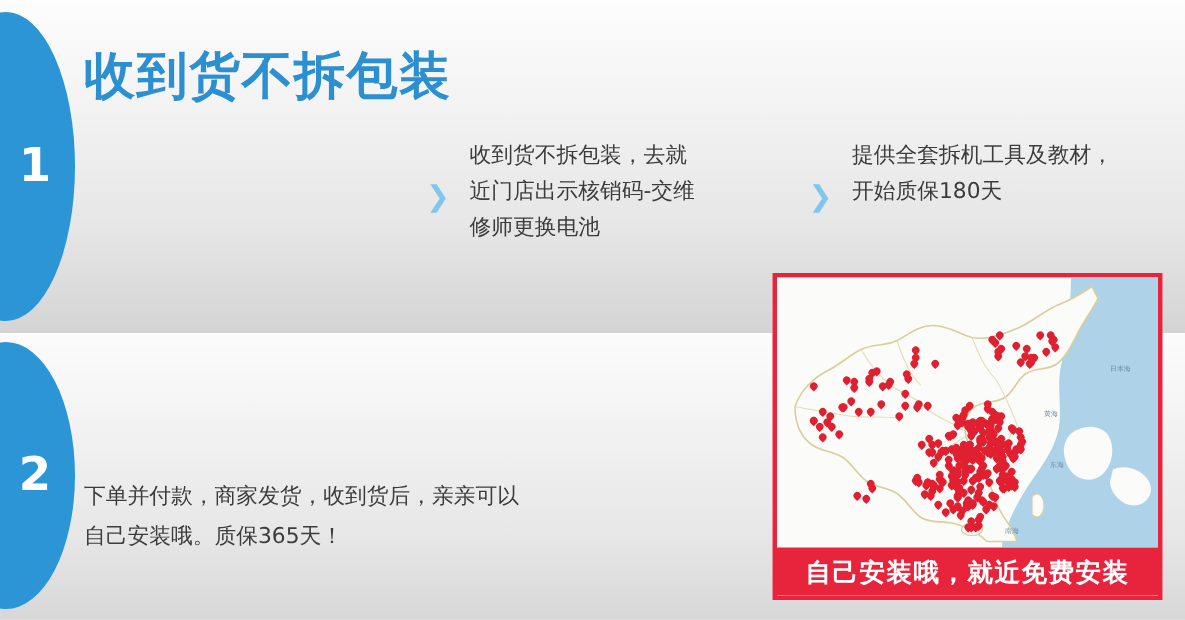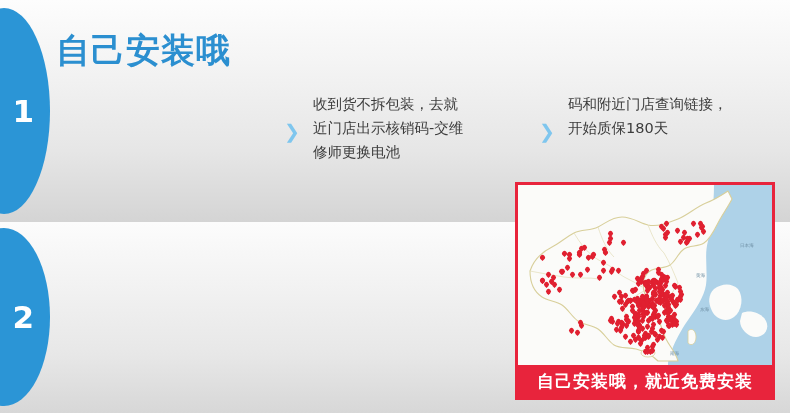--- a/index.html
+++ b/index.html
@@ -98,42 +98,44 @@
 
 <div class="page">
 
   <div class="section" id="section-1">
 
     <div class="blob" id="blob-1">
       <span class="blob-num">1</span>
     </div>
 
     <div class="heading" id="heading-1">
-      <span>自己安装哦</span>
+      <span>收到货不拆包装</span>
     </div>
 
     <div class="steps">
       <div class="chev" id="chev-0">❯</div>
       <div class="step-col" id="step-col-1">收到货不拆包装，去就
 近门店出示核销码-交维
 修师更换电池</div>
       <div class="chev" id="chev-1">❯</div>
-      <div class="step-col" id="step-col-2">码和附近门店查询链接，
+      <div class="step-col" id="step-col-2">提供全套拆机工具及教材，
 开始质保180天</div>
     </div>
   </div>
 
   <div class="section" id="section-2">
 
     <div class="blob" id="blob-2">
       <span class="blob-num">2</span>
     </div>
   </div>
 
 
+  <div id="body-2">下单并付款，商家发货，收到货后，亲亲可以
+自己安装哦。质保365天！</div>
 
   <div class="map-card">
     <div class="map-canvas">
       <svg class="map-svg" width="254" height="180" viewBox="0 0 254 180">
         <rect x="0" y="0" width="254" height="180" fill="#fbfbf9"></rect>
 
         <path d="M196,0 L254,0 L254,180 L150,180 C150,170 160,150 168,138 C178,124 186,112 188,100 C190,86 186,70 190,56 C193,42 196,20 196,0 Z" fill="#aed2e8"></path>
         <path d="M196,104 C204,98 214,98 220,104 C226,112 224,126 216,132 C208,138 198,134 194,126 C190,118 190,110 196,104 Z" fill="#fbfbf9"></path>
         <path d="M224,128 C232,124 244,128 248,136 C252,144 246,152 238,152 C230,152 222,144 222,136 Z" fill="#fbfbf9"></path>
 

